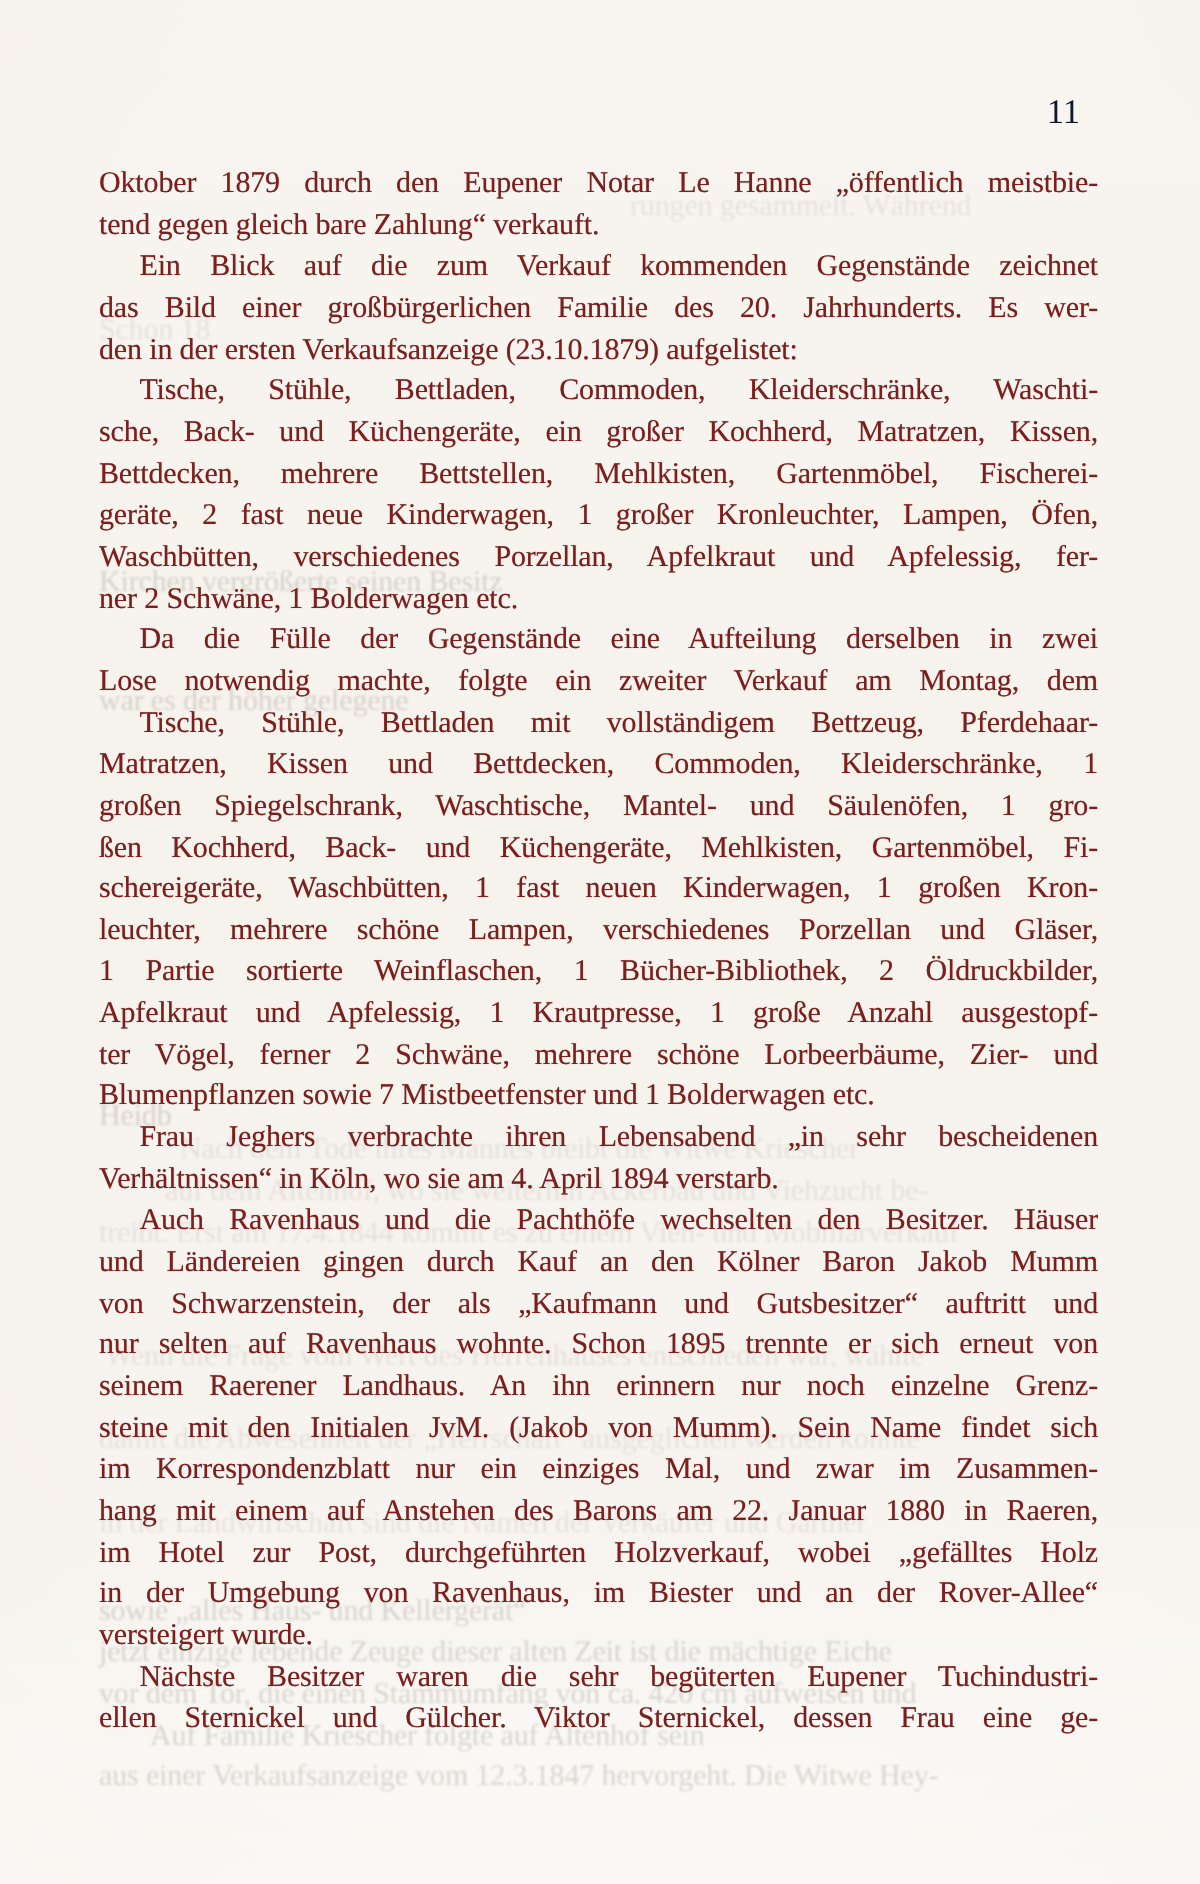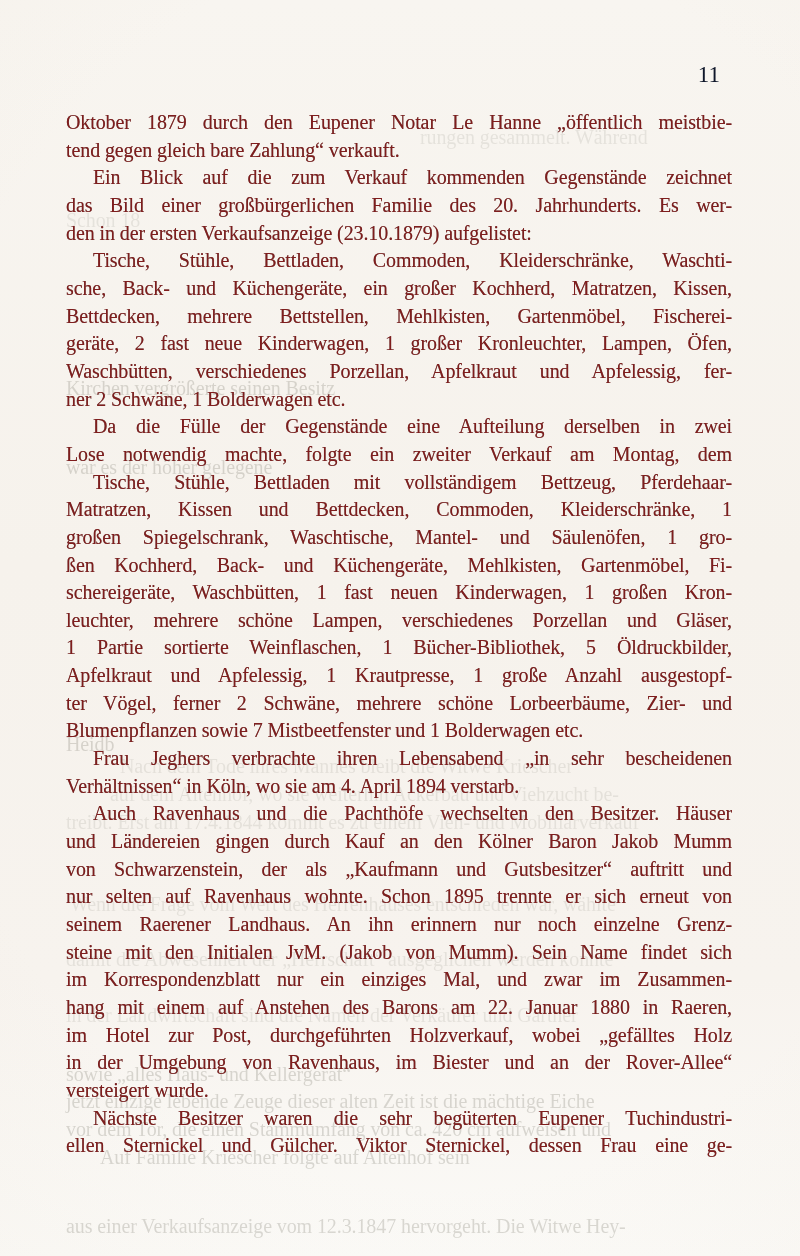--- a/index.html
+++ b/index.html
@@ -89,21 +89,21 @@
       <div class="bleed-line" style="top: 755px; left: 120px;">Nach dem Tode ihres Mannes bleibt die Witwe Kriescher</div>
       <div class="bleed-line" style="top: 783px; left: 110px;">auf dem Altenhof, wo sie weiterhin Ackerbau und Viehzucht be-</div>
       <div class="bleed-line" style="top: 811px; left: 66px;">treibt. Erst am 17.4.1844 kommt es zu einem Vieh- und Mobiliarverkauf</div>
       <div class="bleed-line" style="top: 893px; left: 70px;">Wenn die Frage vom Wert des Herrenhauses entschieden war, wählte</div>
       <div class="bleed-line" style="top: 948px; left: 66px;">damit die Abwesenheit der „Herrschaft“ ausgeglichen werden konnte</div>
       <div class="bleed-line" style="top: 1004px; left: 66px;">in der Landwirtschaft sind die Namen der Verkäufer und Gärtner</div>
       <div class="bleed-line strong" style="top: 1063px; left: 66px;">sowie „alles Haus- und Kellergerät“</div>
       <div class="bleed-line strong" style="top: 1090px; left: 66px;">jetzt einzige lebende Zeuge dieser alten Zeit ist die mächtige Eiche</div>
       <div class="bleed-line strong" style="top: 1118px; left: 66px;">vor dem Tor, die einen Stammumfang von ca. 420 cm aufweisen und</div>
       <div class="bleed-line strong" style="top: 1146px; left: 100px;">Auf Familie Kriescher folgte auf Altenhof sein</div>
-      <div class="bleed-line strong" style="top: 1173px; left: 66px; margin-top: 42px;">aus einer Verkaufsanzeige vom 12.3.1847 hervorgeht. Die Witwe Hey-</div>
+      <div class="bleed-line strong" style="top: 1173px; left: 66px;">aus einer Verkaufsanzeige vom 12.3.1847 hervorgeht. Die Witwe Hey-</div>
     </div>
   <div class="page-number">11</div>
   <div class="text-block">
       <div class="text-line">Oktober 1879 durch den Eupener Notar Le Hanne „öffentlich meistbie-</div>
       <div class="text-line para-end">tend gegen gleich bare Zahlung“ verkauft.</div>
       <div class="text-line indent">Ein Blick auf die zum Verkauf kommenden Gegenstände zeichnet</div>
       <div class="text-line">das Bild einer großbürgerlichen Familie des 20. Jahrhunderts. Es wer-</div>
       <div class="text-line para-end">den in der ersten Verkaufsanzeige (23.10.1879) aufgelistet:</div>
       <div class="text-line indent">Tische, Stühle, Bettladen, Commoden, Kleiderschränke, Waschti-</div>
       <div class="text-line">sche, Back- und Küchengeräte, ein großer Kochherd, Matratzen, Kissen,</div>
@@ -112,21 +112,21 @@
       <div class="text-line">Waschbütten, verschiedenes Porzellan, Apfelkraut und Apfelessig, fer-</div>
       <div class="text-line para-end">ner 2 Schwäne, 1 Bolderwagen etc.</div>
       <div class="text-line indent">Da die Fülle der Gegenstände eine Aufteilung derselben in zwei</div>
       <div class="text-line">Lose notwendig machte, folgte ein zweiter Verkauf am Montag, dem</div>
       <div class="text-line indent">Tische, Stühle, Bettladen mit vollständigem Bettzeug, Pferdehaar-</div>
       <div class="text-line">Matratzen, Kissen und Bettdecken, Commoden, Kleiderschränke, 1</div>
       <div class="text-line">großen Spiegelschrank, Waschtische, Mantel- und Säulenöfen, 1 gro-</div>
       <div class="text-line">ßen Kochherd, Back- und Küchengeräte, Mehlkisten, Gartenmöbel, Fi-</div>
       <div class="text-line">schereigeräte, Waschbütten, 1 fast neuen Kinderwagen, 1 großen Kron-</div>
       <div class="text-line">leuchter, mehrere schöne Lampen, verschiedenes Porzellan und Gläser,</div>
-      <div class="text-line">1 Partie sortierte Weinflaschen, 1 Bücher-Bibliothek, 5 Öldruckbilder,</div>
+      <div class="text-line">1 Partie sortierte Weinflaschen, 1 Bücher-Bibliothek, 2 Öldruckbilder,</div>
       <div class="text-line">Apfelkraut und Apfelessig, 1 Krautpresse, 1 große Anzahl ausgestopf-</div>
       <div class="text-line">ter Vögel, ferner 2 Schwäne, mehrere schöne Lorbeerbäume, Zier- und</div>
       <div class="text-line para-end">Blumenpflanzen sowie 7 Mistbeetfenster und 1 Bolderwagen etc.</div>
       <div class="text-line indent">Frau Jeghers verbrachte ihren Lebensabend „in sehr bescheidenen</div>
       <div class="text-line para-end">Verhältnissen“ in Köln, wo sie am 4. April 1894 verstarb.</div>
       <div class="text-line indent">Auch Ravenhaus und die Pachthöfe wechselten den Besitzer. Häuser</div>
       <div class="text-line">und Ländereien gingen durch Kauf an den Kölner Baron Jakob Mumm</div>
       <div class="text-line">von Schwarzenstein, der als „Kaufmann und Gutsbesitzer“ auftritt und</div>
       <div class="text-line">nur selten auf Ravenhaus wohnte. Schon 1895 trennte er sich erneut von</div>
       <div class="text-line">seinem Raerener Landhaus. An ihn erinnern nur noch einzelne Grenz-</div>

